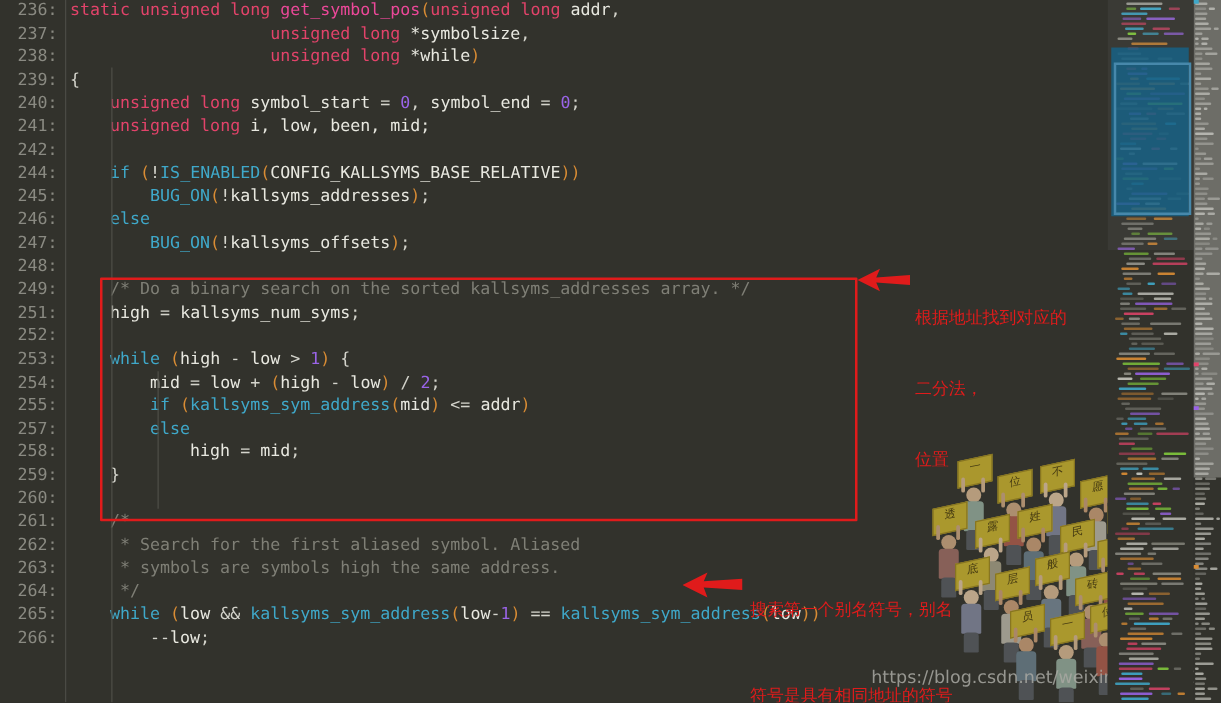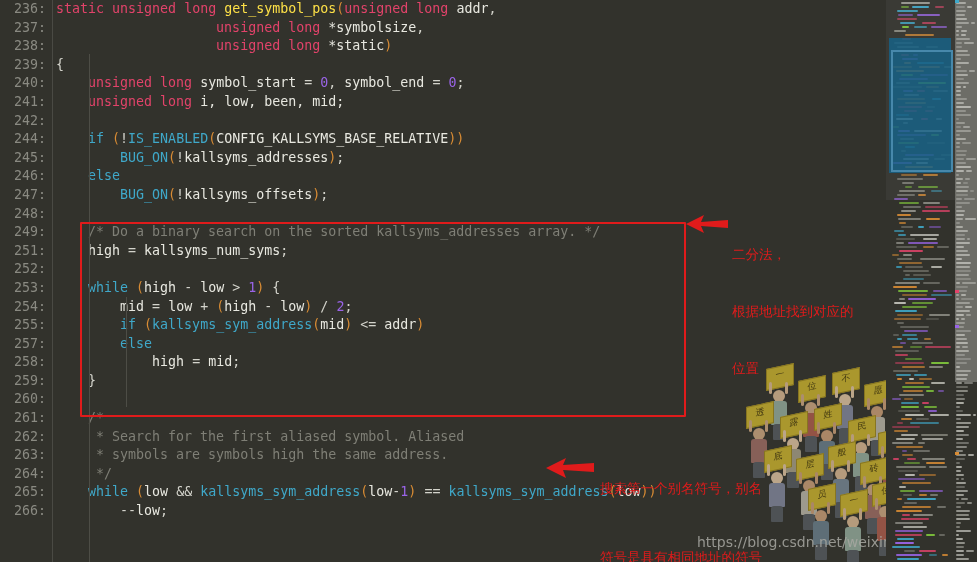--- a/index.html
+++ b/index.html
@@ -24,21 +24,21 @@
     -webkit-user-select:none;user-select:none;
   }
   .gutter-bar{
     position:absolute;left:52px;top:0;width:1px;height:100%;
     background:#4a4a44;
   }
   .txt{display:inline-block;padding-left:9px;}
 
   
   .t-key   {color:#e2436a;}          
-  .t-fn    {color:#fde047;}          
+  .t-fn    {color:#ec4899;}          
   .t-paren {color:#d98c34;}          
   .t-ident {color:#d4d4cc;}
   .t-var   {color:#e8e8e0;}
   .t-cmt   {color:#7f7f76;}
   .t-ctl   {color:#3fa8c9;}          
   .t-call  {color:#3fa8c9;}          
   .t-num   {color:#9a64e8;}
   .t-punct {color:#d4d4cc;}
 
   
@@ -90,21 +90,21 @@
 </head>
 <body>
 
 <div id="app">
 
   <div class="editor">
     <div class="gutter-bar"></div>
     <div class="code-area" id="codeArea">
         <div class="line"><span class="ln">236:</span><span class="txt"><span class="t-key">static</span><span class="t-ident"> </span><span class="t-key">unsigned</span><span class="t-ident"> </span><span class="t-key">long</span><span class="t-ident"> </span><span class="t-fn">get_symbol_pos</span><span class="t-paren">(</span><span class="t-key">unsigned</span><span class="t-ident"> </span><span class="t-key">long</span><span class="t-ident"> </span><span class="t-var">addr</span><span class="t-punct">,</span></span></div>
         <div class="line"><span class="ln">237:</span><span class="txt"><span class="t-ident">                    </span><span class="t-key">unsigned</span><span class="t-ident"> </span><span class="t-key">long</span><span class="t-ident"> </span><span class="t-var">*symbolsize</span><span class="t-punct">,</span></span></div>
-        <div class="line"><span class="ln">238:</span><span class="txt"><span class="t-ident">                    </span><span class="t-key">unsigned</span><span class="t-ident"> </span><span class="t-key">long</span><span class="t-ident"> </span><span class="t-var">*static</span><span class="t-paren">)</span></span></div>
+        <div class="line"><span class="ln">238:</span><span class="txt"><span class="t-ident">                    </span><span class="t-key">unsigned</span><span class="t-ident"> </span><span class="t-key">long</span><span class="t-ident"> </span><span class="t-var">*while</span><span class="t-paren">)</span></span></div>
         <div class="line"><span class="ln">239:</span><span class="txt"><span class="t-punct">{</span></span></div>
         <div class="line"><span class="ln">240:</span><span class="txt"><span class="t-ident">    </span><span class="t-key">unsigned</span><span class="t-ident"> </span><span class="t-key">long</span><span class="t-ident"> </span><span class="t-var">symbol_start</span><span class="t-ident"> </span><span class="t-punct">=</span><span class="t-ident"> </span><span class="t-num">0</span><span class="t-punct">, </span><span class="t-var">symbol_end</span><span class="t-ident"> </span><span class="t-punct">=</span><span class="t-ident"> </span><span class="t-num">0</span><span class="t-punct">;</span></span></div>
         <div class="line"><span class="ln">241:</span><span class="txt"><span class="t-ident">    </span><span class="t-key">unsigned</span><span class="t-ident"> </span><span class="t-key">long</span><span class="t-ident"> </span><span class="t-var">i, low, been, mid;</span></span></div>
         <div class="line"><span class="ln">242:</span><span class="txt"></span></div>
         <div class="line"><span class="ln">244:</span><span class="txt"><span class="t-ident">    </span><span class="t-ctl">if</span><span class="t-ident"> </span><span class="t-paren">(</span><span class="t-punct">!</span><span class="t-call">IS_ENABLED</span><span class="t-paren">(</span><span class="t-var">CONFIG_KALLSYMS_BASE_RELATIVE</span><span class="t-paren">))</span></span></div>
         <div class="line"><span class="ln">245:</span><span class="txt"><span class="t-ident">        </span><span class="t-call">BUG_ON</span><span class="t-paren">(</span><span class="t-punct">!</span><span class="t-var">kallsyms_addresses</span><span class="t-paren">)</span><span class="t-punct">;</span></span></div>
         <div class="line"><span class="ln">246:</span><span class="txt"><span class="t-ident">    </span><span class="t-ctl">else</span></span></div>
         <div class="line"><span class="ln">247:</span><span class="txt"><span class="t-ident">        </span><span class="t-call">BUG_ON</span><span class="t-paren">(</span><span class="t-punct">!</span><span class="t-var">kallsyms_offsets</span><span class="t-paren">)</span><span class="t-punct">;</span></span></div>
         <div class="line"><span class="ln">248:</span><span class="txt"></span></div>
         <div class="line"><span class="ln">249:</span><span class="txt"><span class="t-ident">    </span><span class="t-cmt">/* Do a binary search on the sorted kallsyms_addresses array. */</span></span></div>
@@ -128,22 +128,22 @@
     <div class="iguide" style="left:89px;top:54px;height:520px;"></div>
     <div class="iguide" style="left:126px;top:297px;height:110px;"></div>
   </div>
 
   <div class="redbox" id="redbox" style="left: 80px; top: 222px; width: 602px; height: 191px; border-color: rgb(224, 27, 27);"></div>
 
   <svg class="arrow" style="left:686px;top:212px;" width="42" height="24">
     <polygon points="0,12 18,3 15,10 42,8 42,16 15,14 18,21" fill="#e01b1b"></polygon>
   </svg>
   <div class="ann" style="left:732px;top:207px;">
+    <div>根据地址找到对应的</div>
     <div>二分法，</div>
-    <div>根据地址找到对应的</div>
     <div>位置</div>
   </div>
 
   <svg class="arrow" style="left:546px;top:455px;" width="48" height="26">
     <polygon points="0,13 20,3 17,10 48,8 48,17 17,15 20,23" fill="#e01b1b"></polygon>
   </svg>
   <div class="ann" style="left:600px;top:431px;line-height:23px;">
     <div>搜索第一个别名符号，别名</div>
     <div>符号是具有相同地址的符号</div>
   </div>

